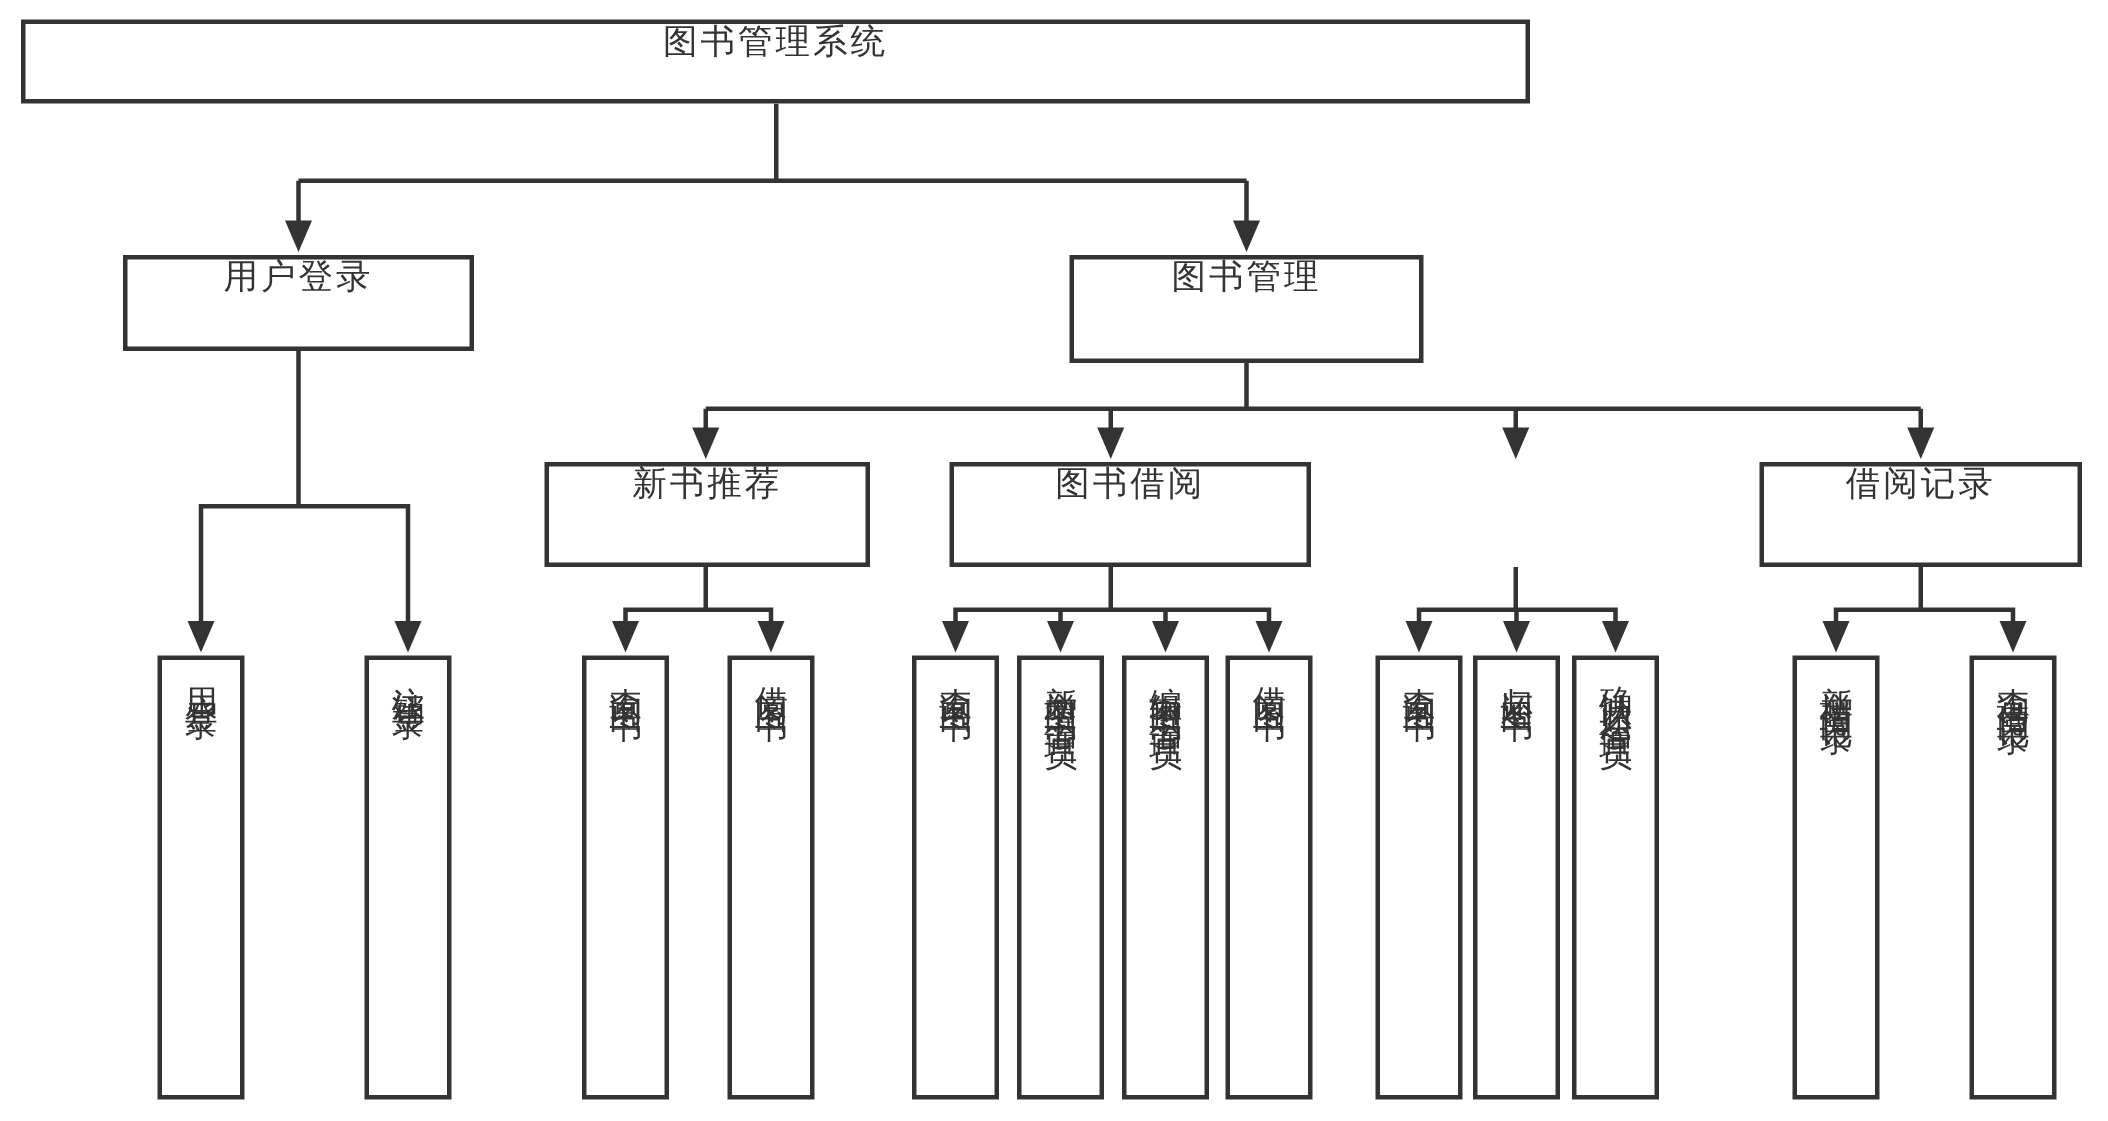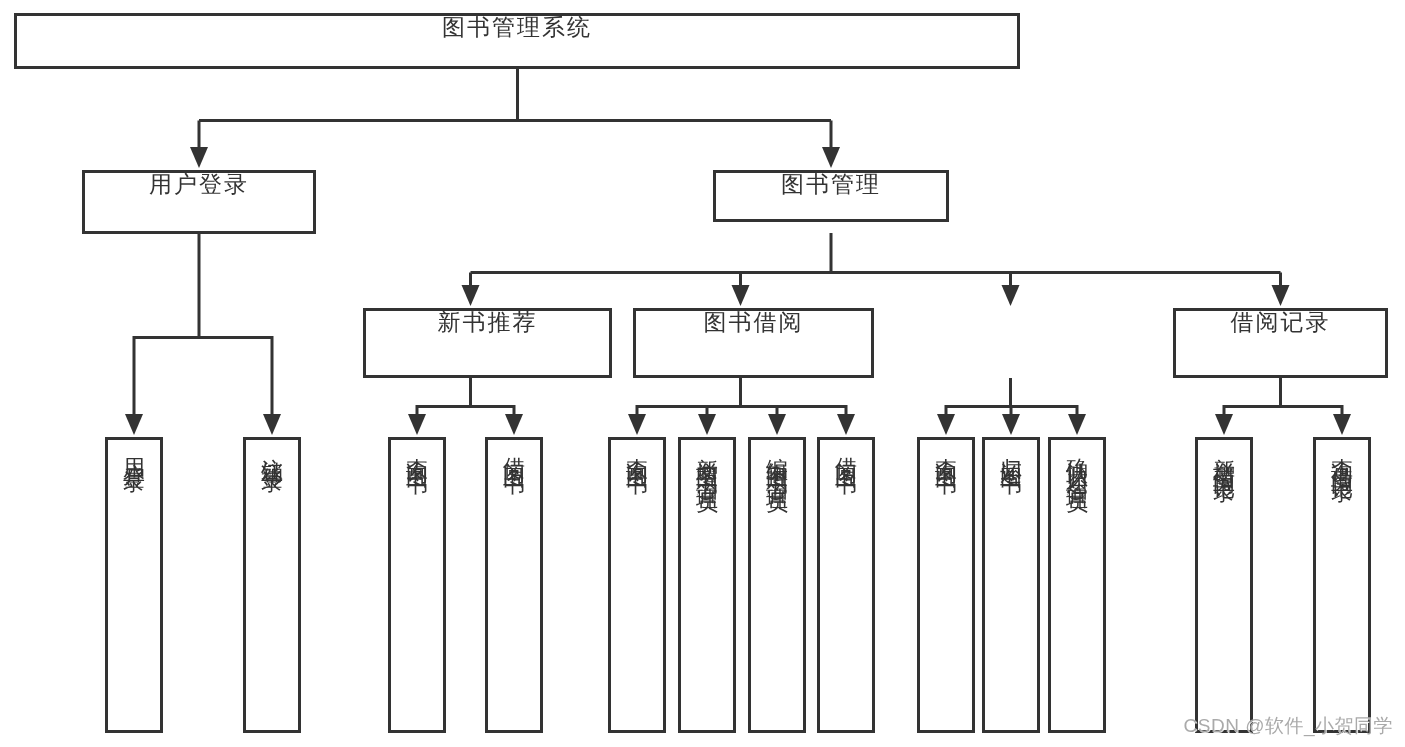--- a/index.html
+++ b/index.html
@@ -110,25 +110,25 @@
     </g>
   </svg>
 
   <div class="box" style="left:14px; top:13px; width:1006px; height:56px;">
     <span class="hlabel">图书管理系统</span>
   </div>
 
   <div class="box" style="left:82px; top:170px; width:234px; height:64px;">
     <span class="hlabel">用户登录</span>
   </div>
-  <div class="box" style="left:713px; top:170px; width:236px; height:52px;">
+  <div class="box" style="left:713px; top:170px; width:236px; height:72px;">
     <span class="hlabel">图书管理</span>
   </div>
 
-  <div class="box" style="left:363px; top:308px; width:249px; height:70px;">
+  <div class="box" style="left:363px; top:308px; width:217px; height:70px;">
     <span class="hlabel">新书推荐</span>
   </div>
   <div class="box" style="left:633px; top:308px; width:241px; height:70px;">
     <span class="hlabel">图书借阅</span>
   </div>
   <div class="box" style="left:1173px; top:308px; width:215px; height:70px;">
     <span class="hlabel">借阅记录</span>
   </div>
 
   <div class="box" style="left:105px; top:437px; width:58px; height:296px;">
@@ -168,15 +168,14 @@
     <span class="vlabel">确认归还（管理员）</span>
   </div>
 
   <div class="box" style="left:1195px; top:437px; width:58px; height:296px;">
     <span class="vlabel">新增借阅记录</span>
   </div>
   <div class="box" style="left:1313px; top:437px; width:58px; height:296px;">
     <span class="vlabel">查询借阅记录</span>
   </div>
 
-  <div class="watermark">CSDN @软件_小贺同学</div>
 
 </div>
 
 </body></html>

